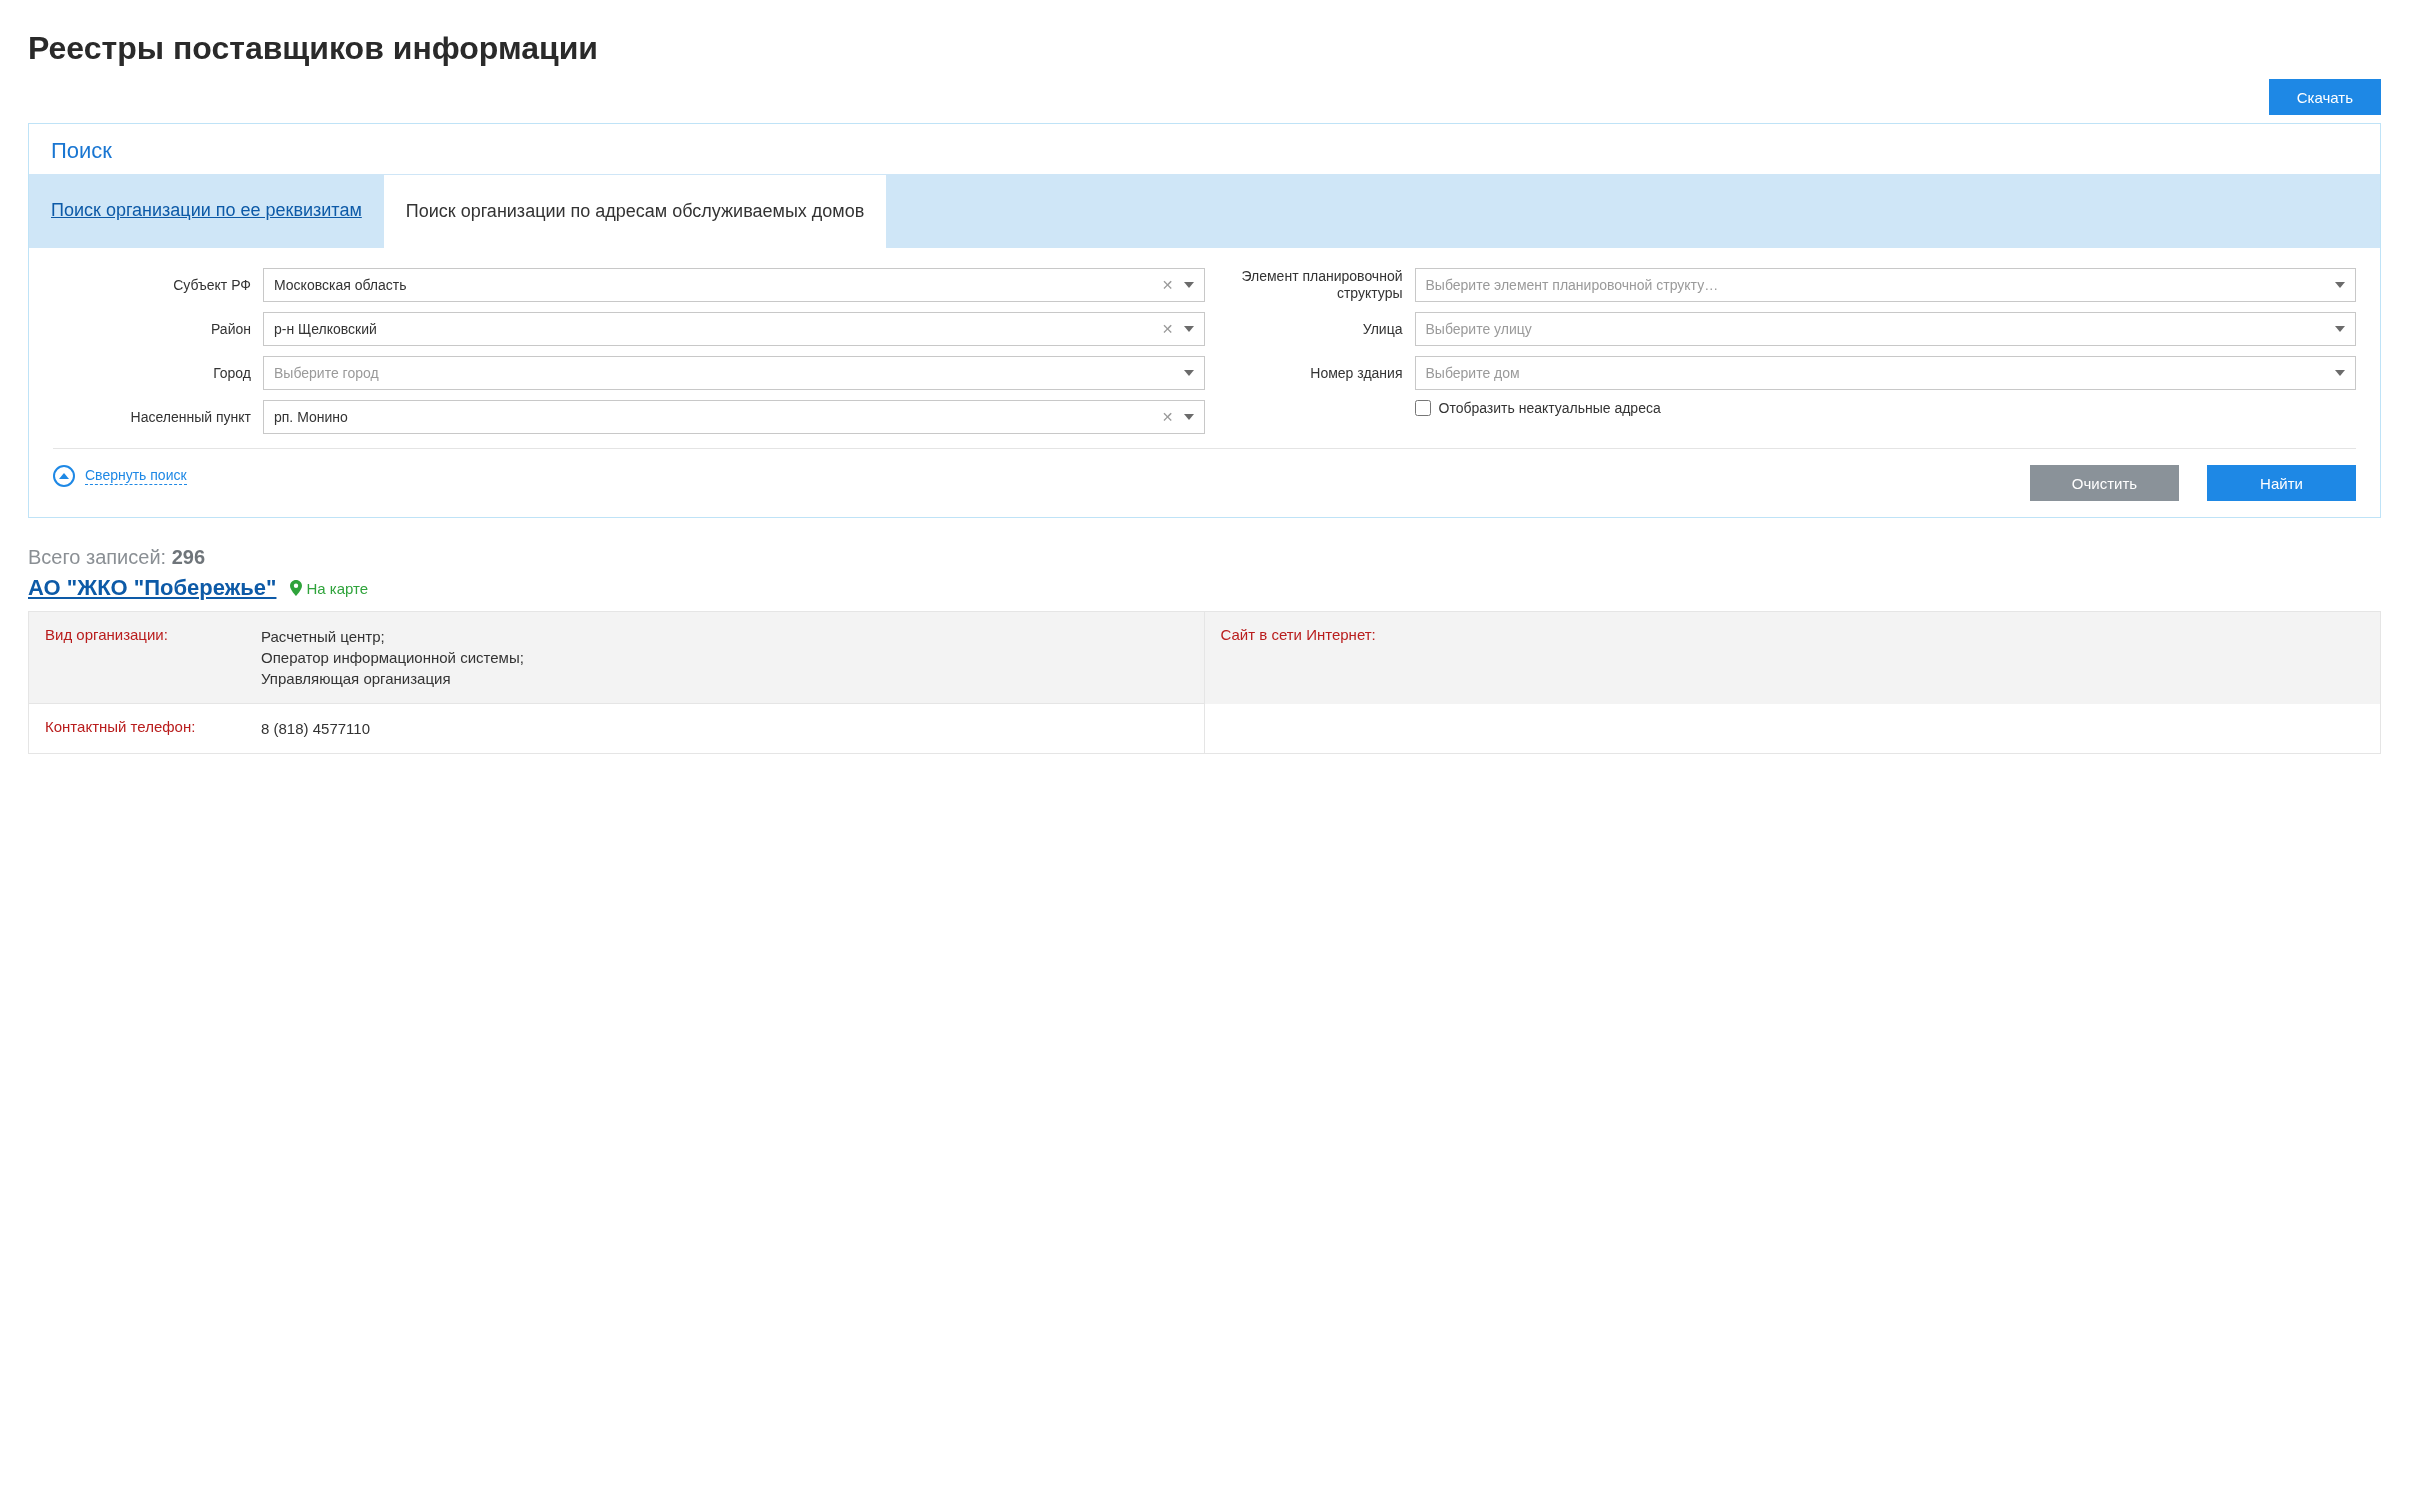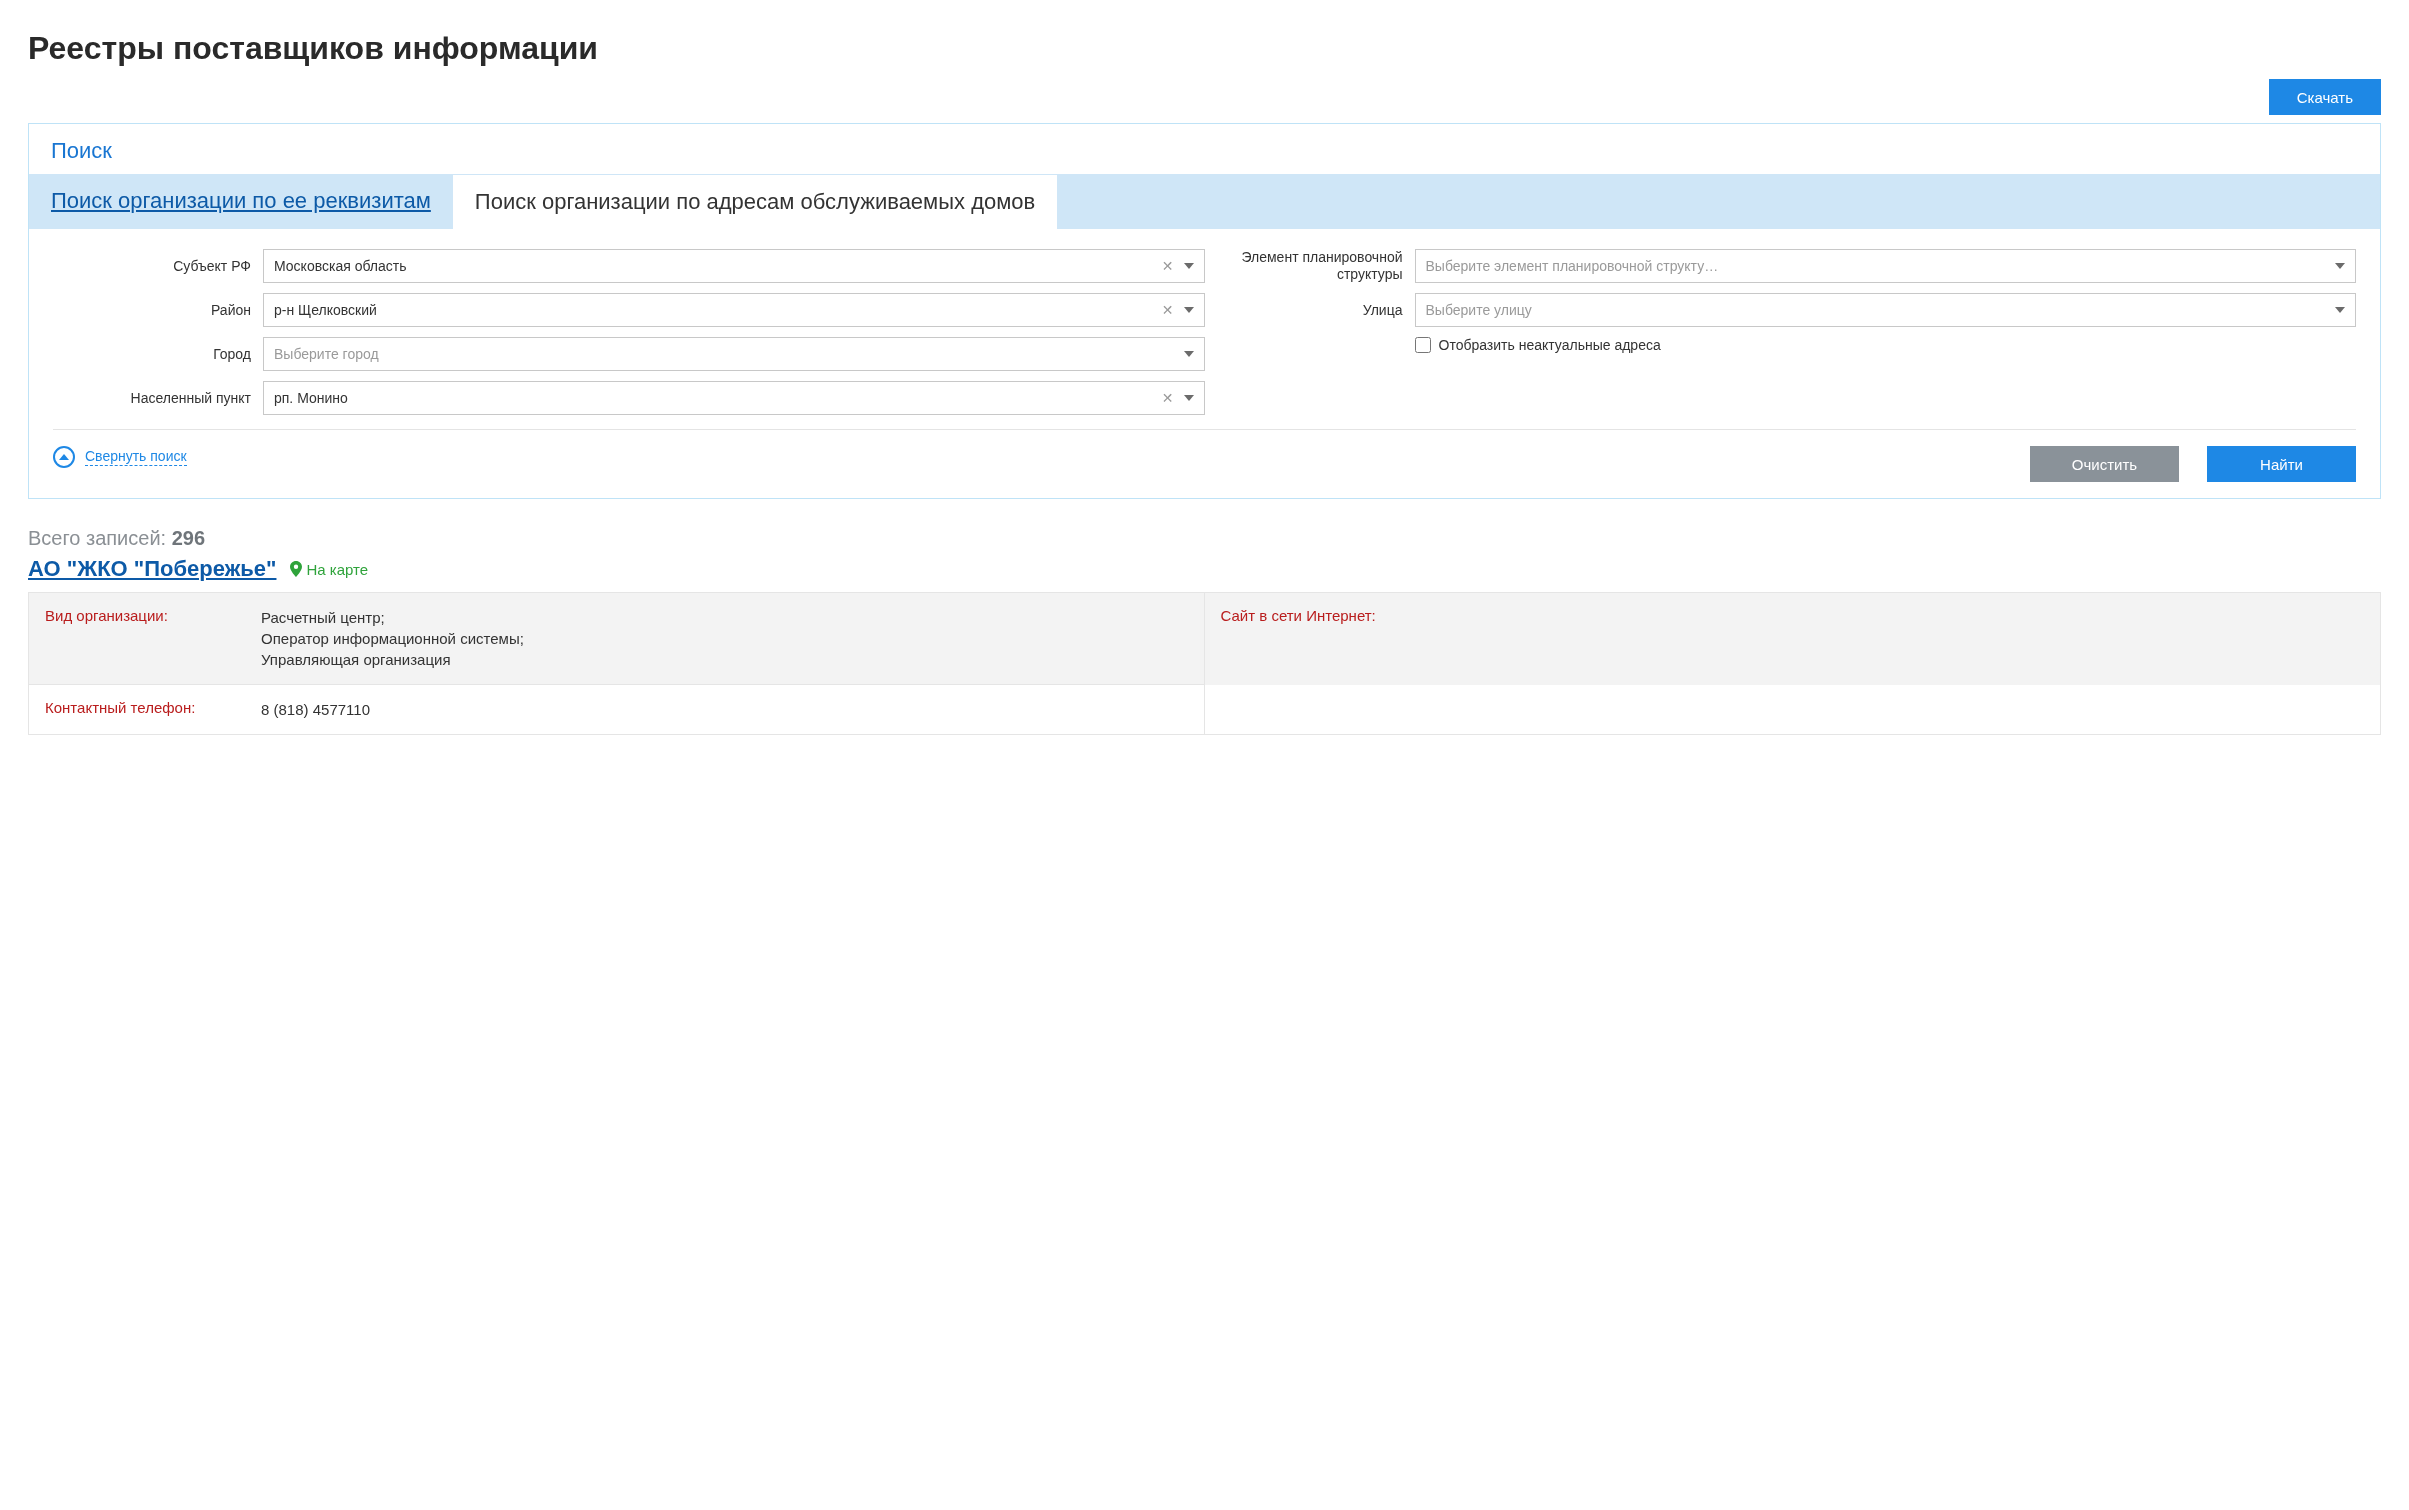--- a/index.html
+++ b/index.html
@@ -47,22 +47,22 @@
     padding: 14px 22px 10px;
     color: #1976d2;
     font-size: 22px;
     font-weight: 400;
   }
   .tabs {
     display: flex;
     background: #cfe6f7;
   }
   .tab {
-    padding: 14px 22px;
-    font-size: 22px;
+    padding: 26px 22px;
+    font-size: 18px;
     cursor: pointer;
   }
   .tab-inactive {
     color: #0d5aa7;
     text-decoration: underline;
   }
   .tab-active {
     background: #fff;
     color: #333;
     font-weight: 400;
@@ -277,20 +277,27 @@
         <div class="form-label">Элемент планировочной структуры</div>
         <div class="select-wrap">
           <span class="select-text placeholder">Выберите элемент планировочной структу…</span>
           <span class="select-caret"></span>
         </div>
       </div>
       <div class="form-row">
         <div class="form-label">Улица</div>
         <div class="select-wrap">
           <span class="select-text placeholder">Выберите улицу</span>
+          <span class="select-caret"></span>
+        </div>
+      </div>
+      <div class="form-row">
+        <div class="form-label">Номер здания</div>
+        <div class="select-wrap">
+          <span class="select-text placeholder">Выберите дом</span>
           <span class="select-caret"></span>
         </div>
       </div>
       <div class="checkbox-row">
         <input type="checkbox" style="">
         <span>Отобразить неактуальные адреса</span>
       </div>
     </div>
   </div>
 

